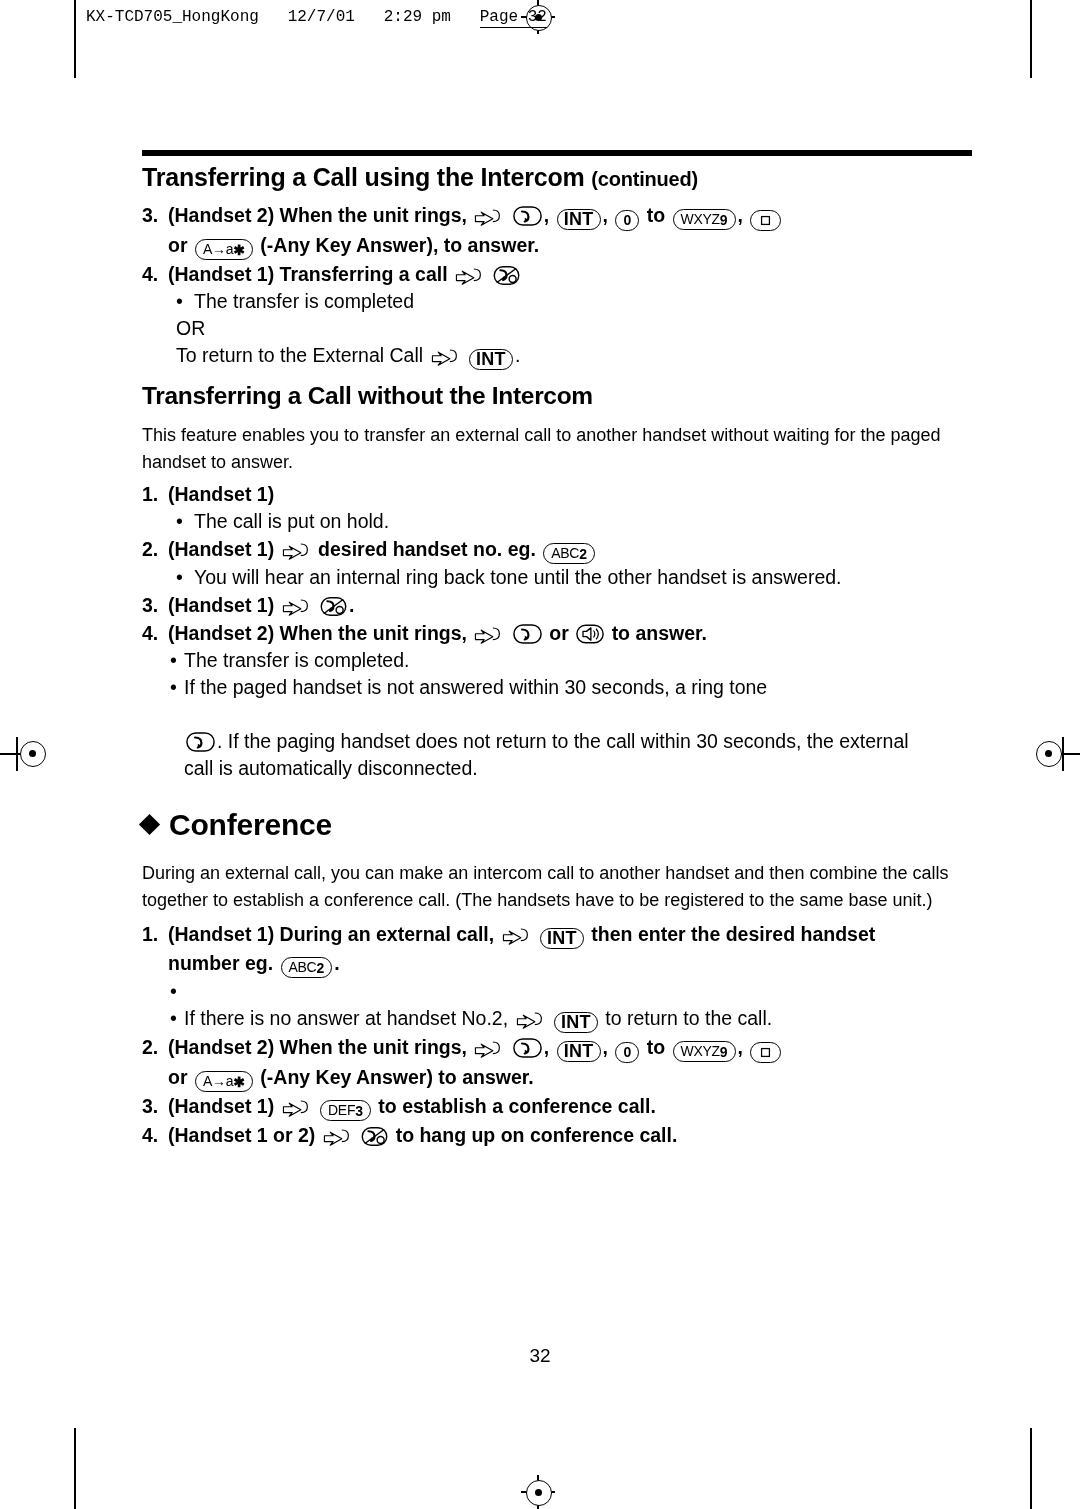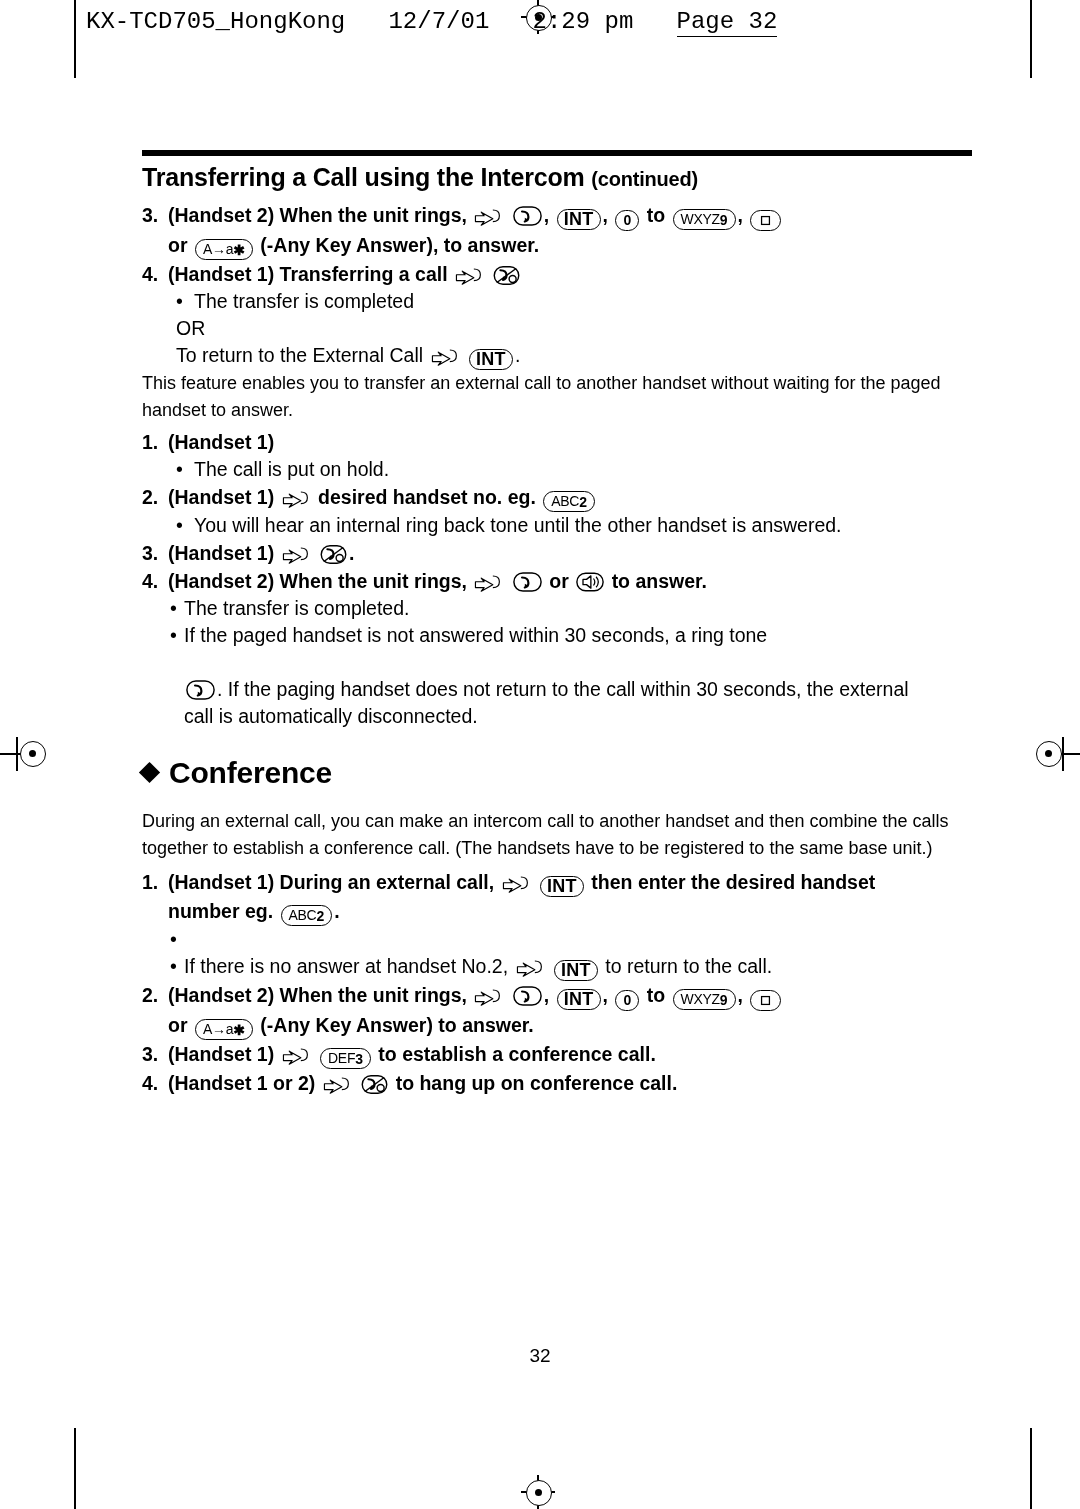--- a/index.html
+++ b/index.html
@@ -27,21 +27,21 @@
     border-radius: 50%;
     background: #fff;
   }
 
   
   .slug {
     position: absolute;
     left: 86px;
     top: 8px;
     font-family: "Liberation Mono", monospace;
-    font-size: 24px;
+    font-size: 16px;
     letter-spacing: 0px;
     white-space: nowrap;
   }
   .slug .pagebox {
     border-bottom: 1px solid #000;
     padding-bottom: 1px;
   }
 
   
   .page {
@@ -327,20 +327,21 @@
     <span>To return to the External Call</span>
     <span class="icon-hand">
       <svg viewBox="0 0 40 26" width="29" height="19">
         <path d="M2 20 L14 20 L10 25 L26 16 L10 7 L14 12 L2 12 Z" fill="none" stroke="#000" stroke-width="1.6" stroke-linejoin="round"></path>
         <path d="M26 4 q9 0 9 8 q0 8 -9 8" fill="none" stroke="#000" stroke-width="1.6"></path>
       </svg>
     </span>
     <span class="keyround int"><span>INT</span></span><span>.</span>
   </div>
 
+  <h2 class="sub-title">Transferring a Call without the Intercom</h2>
 
   <p class="bodytext">This feature enables you to transfer an external call to another handset without waiting for the paged handset to answer.</p>
 
 
   <div class="step">
     <span class="num">1.</span>
     <span class="txt">(Handset 1)</span>
   </div>
 
 

